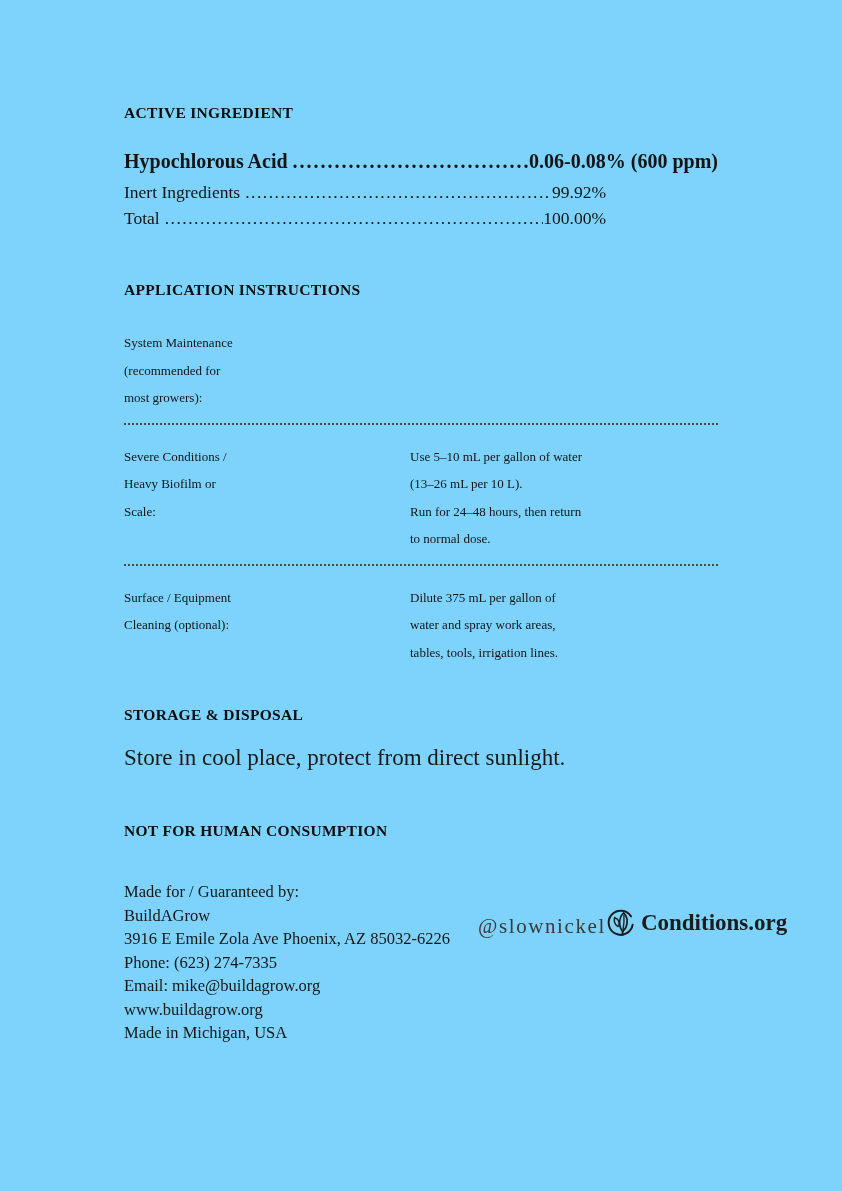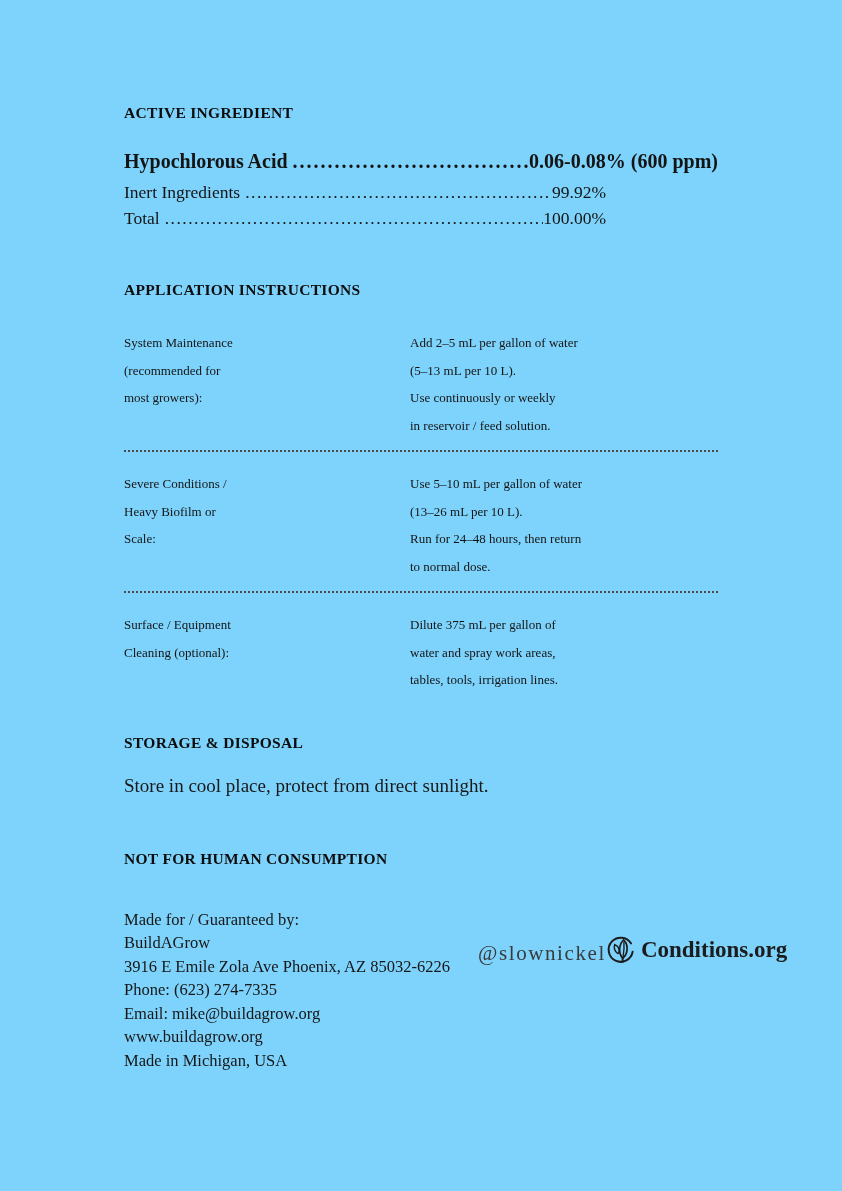--- a/index.html
+++ b/index.html
@@ -58,21 +58,21 @@
   }
   .cell { white-space:pre-line; }
   .dotted-divider {
     border:none;
     border-top:2px dotted #4a4a4a;
     height:0;
     margin:11px 0 18px 0;
   }
   
   .storage-section { margin-top:40px; }
-  .storage-body { margin-top:22px; font-size:19px; line-height:24px; color:#181818; }
+  .storage-body { margin-top:22px; font-size:23px; line-height:24px; color:#181818; }
   .warning-section { margin-top:52px; }
   
   .footer { margin-top:40px; display:flex; align-items:flex-start; }
   .contact { width:436px; font-size:16.5px; line-height:23.5px; color:#161616; }
   .footer-right {
     margin-left:auto;
     width:240px;
     display:flex; flex-direction:row; align-items:center;
     margin-top:-10px;
   }
@@ -122,24 +122,20 @@
 
   <section class="app-section">
     <h2 class="sec-title">APPLICATION INSTRUCTIONS</h2>
 
     <div class="app-grid">
 
       <div class="app-row">
         <div class="cell">System Maintenance
 (recommended for
 most growers):</div>
-        <div class="cell">Add 2–5 mL per gallon of water
-(5–13 mL per 10 L).
-Use continuously or weekly
-in reservoir / feed solution.</div>
       </div>
 
       <hr class="dotted-divider">
 
       <div class="app-row">
         <div class="cell">Severe Conditions /
 Heavy Biofilm or
 Scale:</div>
         <div class="cell">Use 5–10 mL per gallon of water
 (13–26 mL per 10 L).

